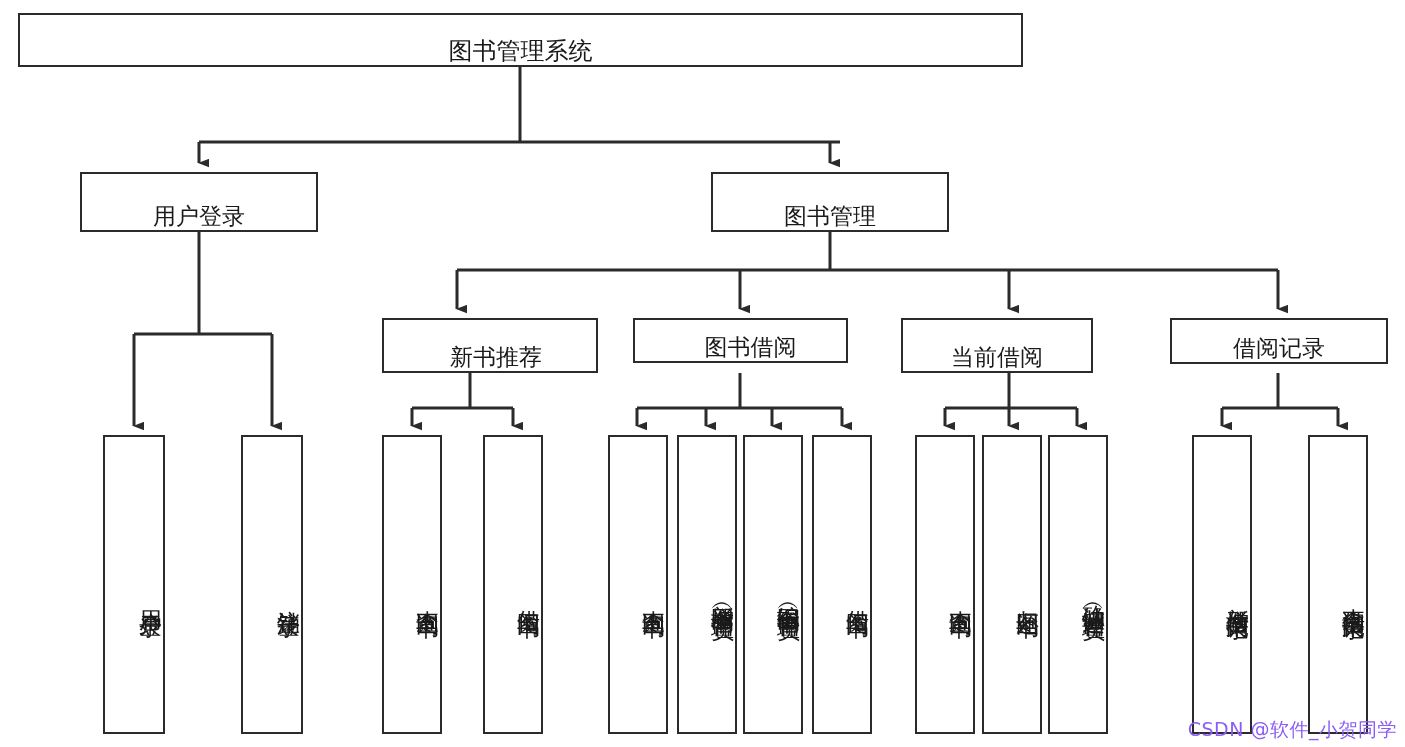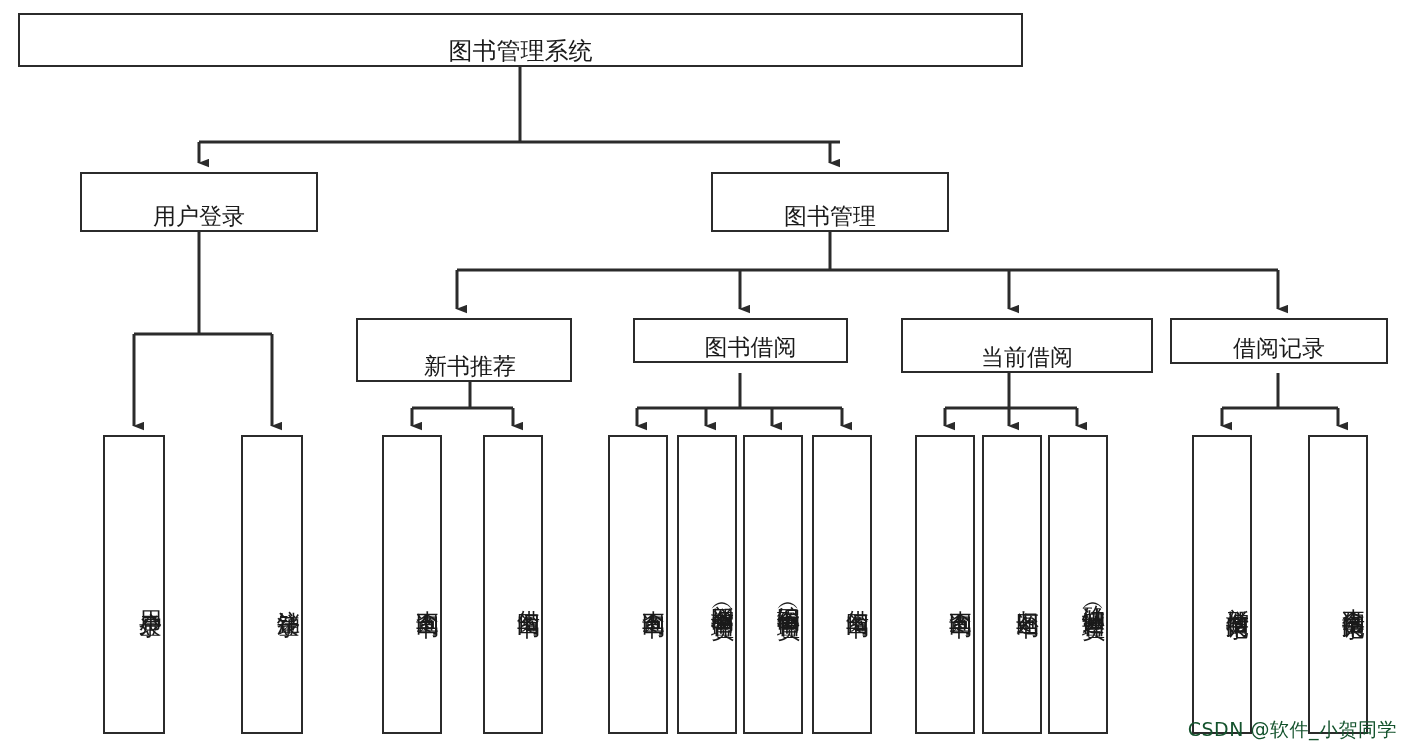--- a/index.html
+++ b/index.html
@@ -52,21 +52,21 @@
     left:0; top:0;
     width:1405px; height:747px;
     pointer-events:none;
   }
   
   #watermark{
     position:absolute;
     right:8px;
     bottom:4px;
     font-size:19px;
-    color:#14532d;
+    color:#8b5cf6;
     white-space:nowrap;
     letter-spacing:0.5px;
     font-family:"DejaVu Sans","Liberation Sans",sans-serif;
   }
 </style>
 </head>
 <body>
 
 <div id="canvas">
 
@@ -124,27 +124,27 @@
     <span>图书管理系统</span>
   </div>
 
   <div class="node lvl2" style="left:80px;top:172px;width:238px;height:60px;">
     <span>用户登录</span>
   </div>
   <div class="node lvl2" style="left:711px;top:172px;width:238px;height:60px;">
     <span>图书管理</span>
   </div>
 
-  <div class="node lvl3" style="left:356px;top:318px;width:216px;height:64px;padding-left:12px;">
+  <div class="node lvl3" style="left:382px;top:318px;width:216px;height:55px;padding-left:12px;">
     <span>新书推荐</span>
   </div>
   <div class="node lvl3" style="left:633px;top:318px;width:215px;height:45px;padding-left:20px;">
     <span>图书借阅</span>
   </div>
-  <div class="node lvl3" style="left:901px;top:318px;width:252px;height:55px;">
+  <div class="node lvl3" style="left:901px;top:318px;width:192px;height:55px;">
     <span>当前借阅</span>
   </div>
   <div class="node lvl3" style="left:1170px;top:318px;width:218px;height:46px;">
     <span>借阅记录</span>
   </div>
 
   <div class="node leaf" style="left:103px;top:435px;width:62px;height:299px;">
     <span class="vtext">用户登录</span>
   </div>
   <div class="node leaf" style="left:241px;top:435px;width:62px;height:299px;">

